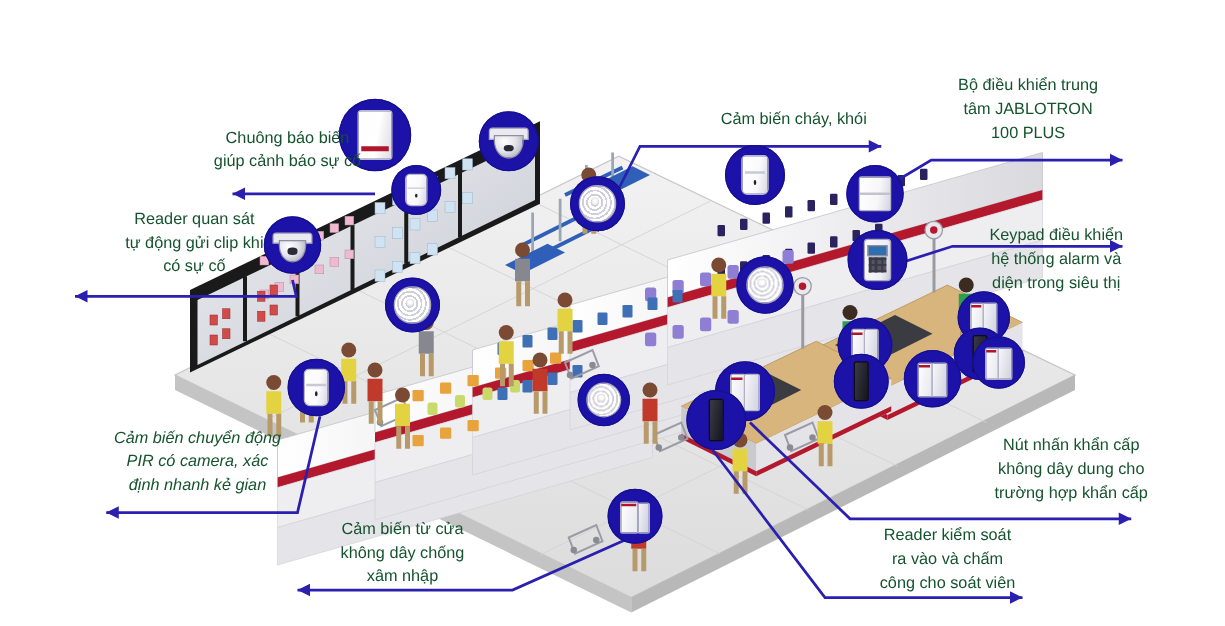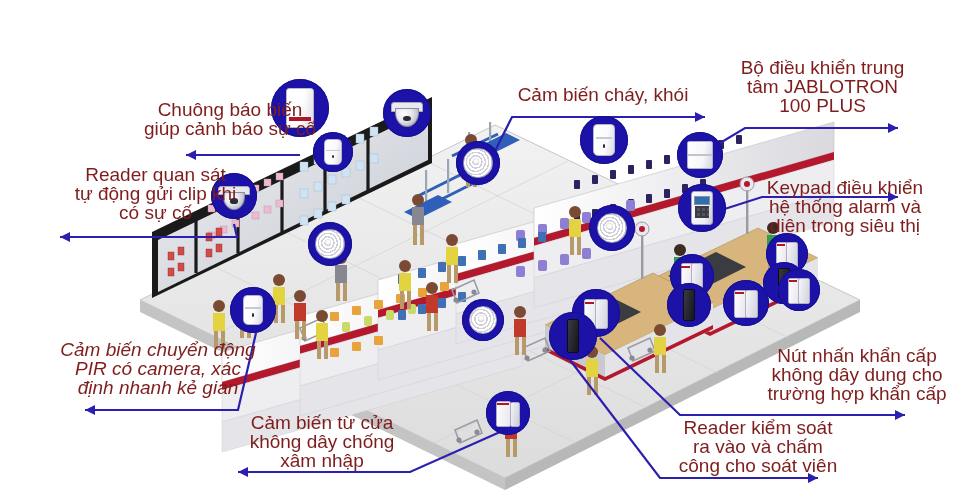--- a/index.html
+++ b/index.html
@@ -1,19 +1,19 @@
 <!DOCTYPE html>
 <html><head>
 <meta charset="utf-8">
 <style>
   html,body{margin:0;padding:0;background:#ffffff;}
   #stage{position:relative;width:980px;height:501px;background:#ffffff;overflow:hidden;
          font-family:"Liberation Sans","DejaVu Sans",sans-serif;}
   #scene{position:absolute;inset:0;}
-  .lbl{position:absolute;color:#7f1d1d;font-size:19px;line-height:19px;text-align:center;white-space:pre-line;font-weight:400;}
+  .lbl{position:absolute;color:#14532d;font-size:13px;line-height:19px;text-align:center;white-space:pre-line;font-weight:400;}
   .badge{position:absolute;border-radius:50%;background:#1c12a8;box-shadow:0 0 0 1px #15108f inset;}
   .badge .ic{position:absolute;inset:0;display:flex;align-items:center;justify-content:center;}
   
   .ic-siren{width:44%;height:64%;background:linear-gradient(100deg,#fdfdfd 0%,#fff 55%,#dcdce4 100%);
             border:1px solid #b9b9c6;border-radius:3px;position:relative;}
   .ic-siren:after{content:"";position:absolute;left:8%;right:8%;bottom:16%;height:9%;background:#b0152a;}
   .ic-pir{width:40%;height:62%;background:linear-gradient(100deg,#ffffff 0%,#fafafd 60%,#d8d8e2 100%);
           border:1px solid #b6b6c4;border-radius:4px 4px 5px 5px;position:relative;}
   .ic-pir:before{content:"";position:absolute;left:6%;right:6%;top:40%;height:1.5px;background:#c9c9d4;}
   .ic-pir:after{content:"";position:absolute;left:50%;top:62%;width:14%;height:14%;margin-left:-7%;
@@ -586,21 +586,21 @@
         </div>
       </div>
     </div>
 
   <div id="labels">
       <div class="lbl" style="left: 130px; top: 100px; width: 200px;">Chuông báo biến
 giúp cảnh báo sự cố</div>
       <div class="lbl" style="left: 48px; top: 165px; width: 215px;">Reader quan sát
 tự động gửi clip khi
 có sự cố</div>
-      <div class="lbl" style="left: 508px; top: 85px; width: 190px;">Cảm biến cháy, khói</div>
+      <div class="lbl" style="left: 540px; top: 85px; width: 190px;">Cảm biến cháy, khói</div>
       <div class="lbl" style="left: 735px; top: 58px; width: 175px;">Bộ điều khiển trung
 tâm JABLOTRON
 100 PLUS</div>
       <div class="lbl" style="left: 755px; top: 136px; width: 180px; margin-top: 42px;">Keypad điều khiển
 hệ thống alarm và
 diện trong siêu thị</div>
       <div class="lbl" style="left: 48px; top: 340px; width: 220px; font-style: italic;">Cảm biến chuyển động
 PIR có camera, xác
 định nhanh kẻ gian</div>
       <div class="lbl" style="left: 232px; top: 413px; width: 180px; text-align: center;">Cảm biến từ cửa

